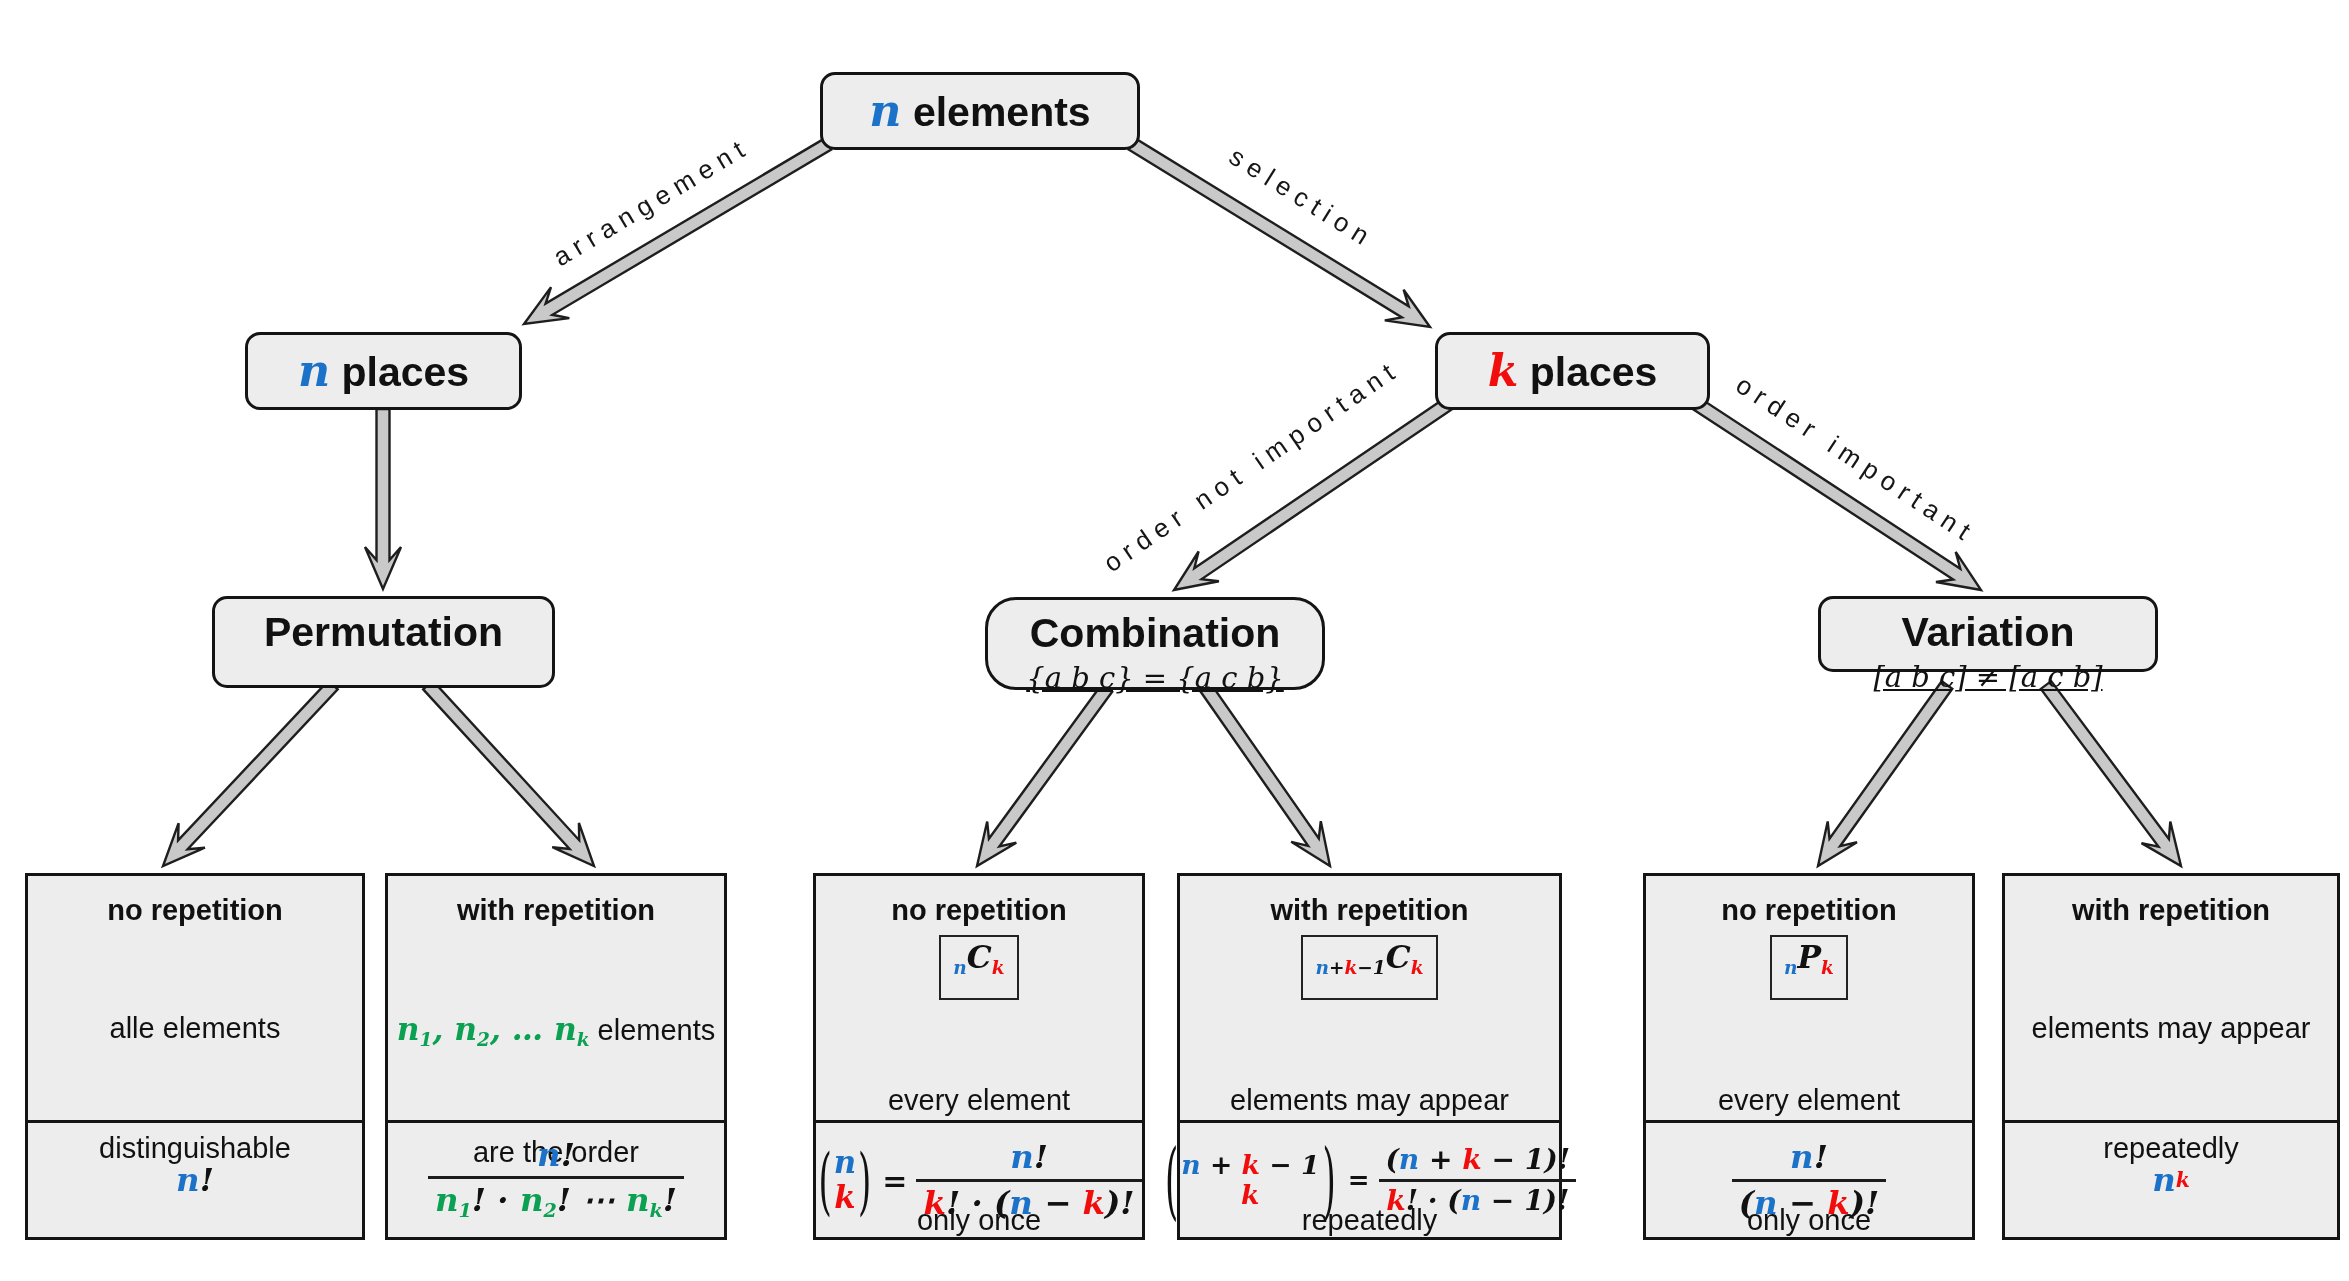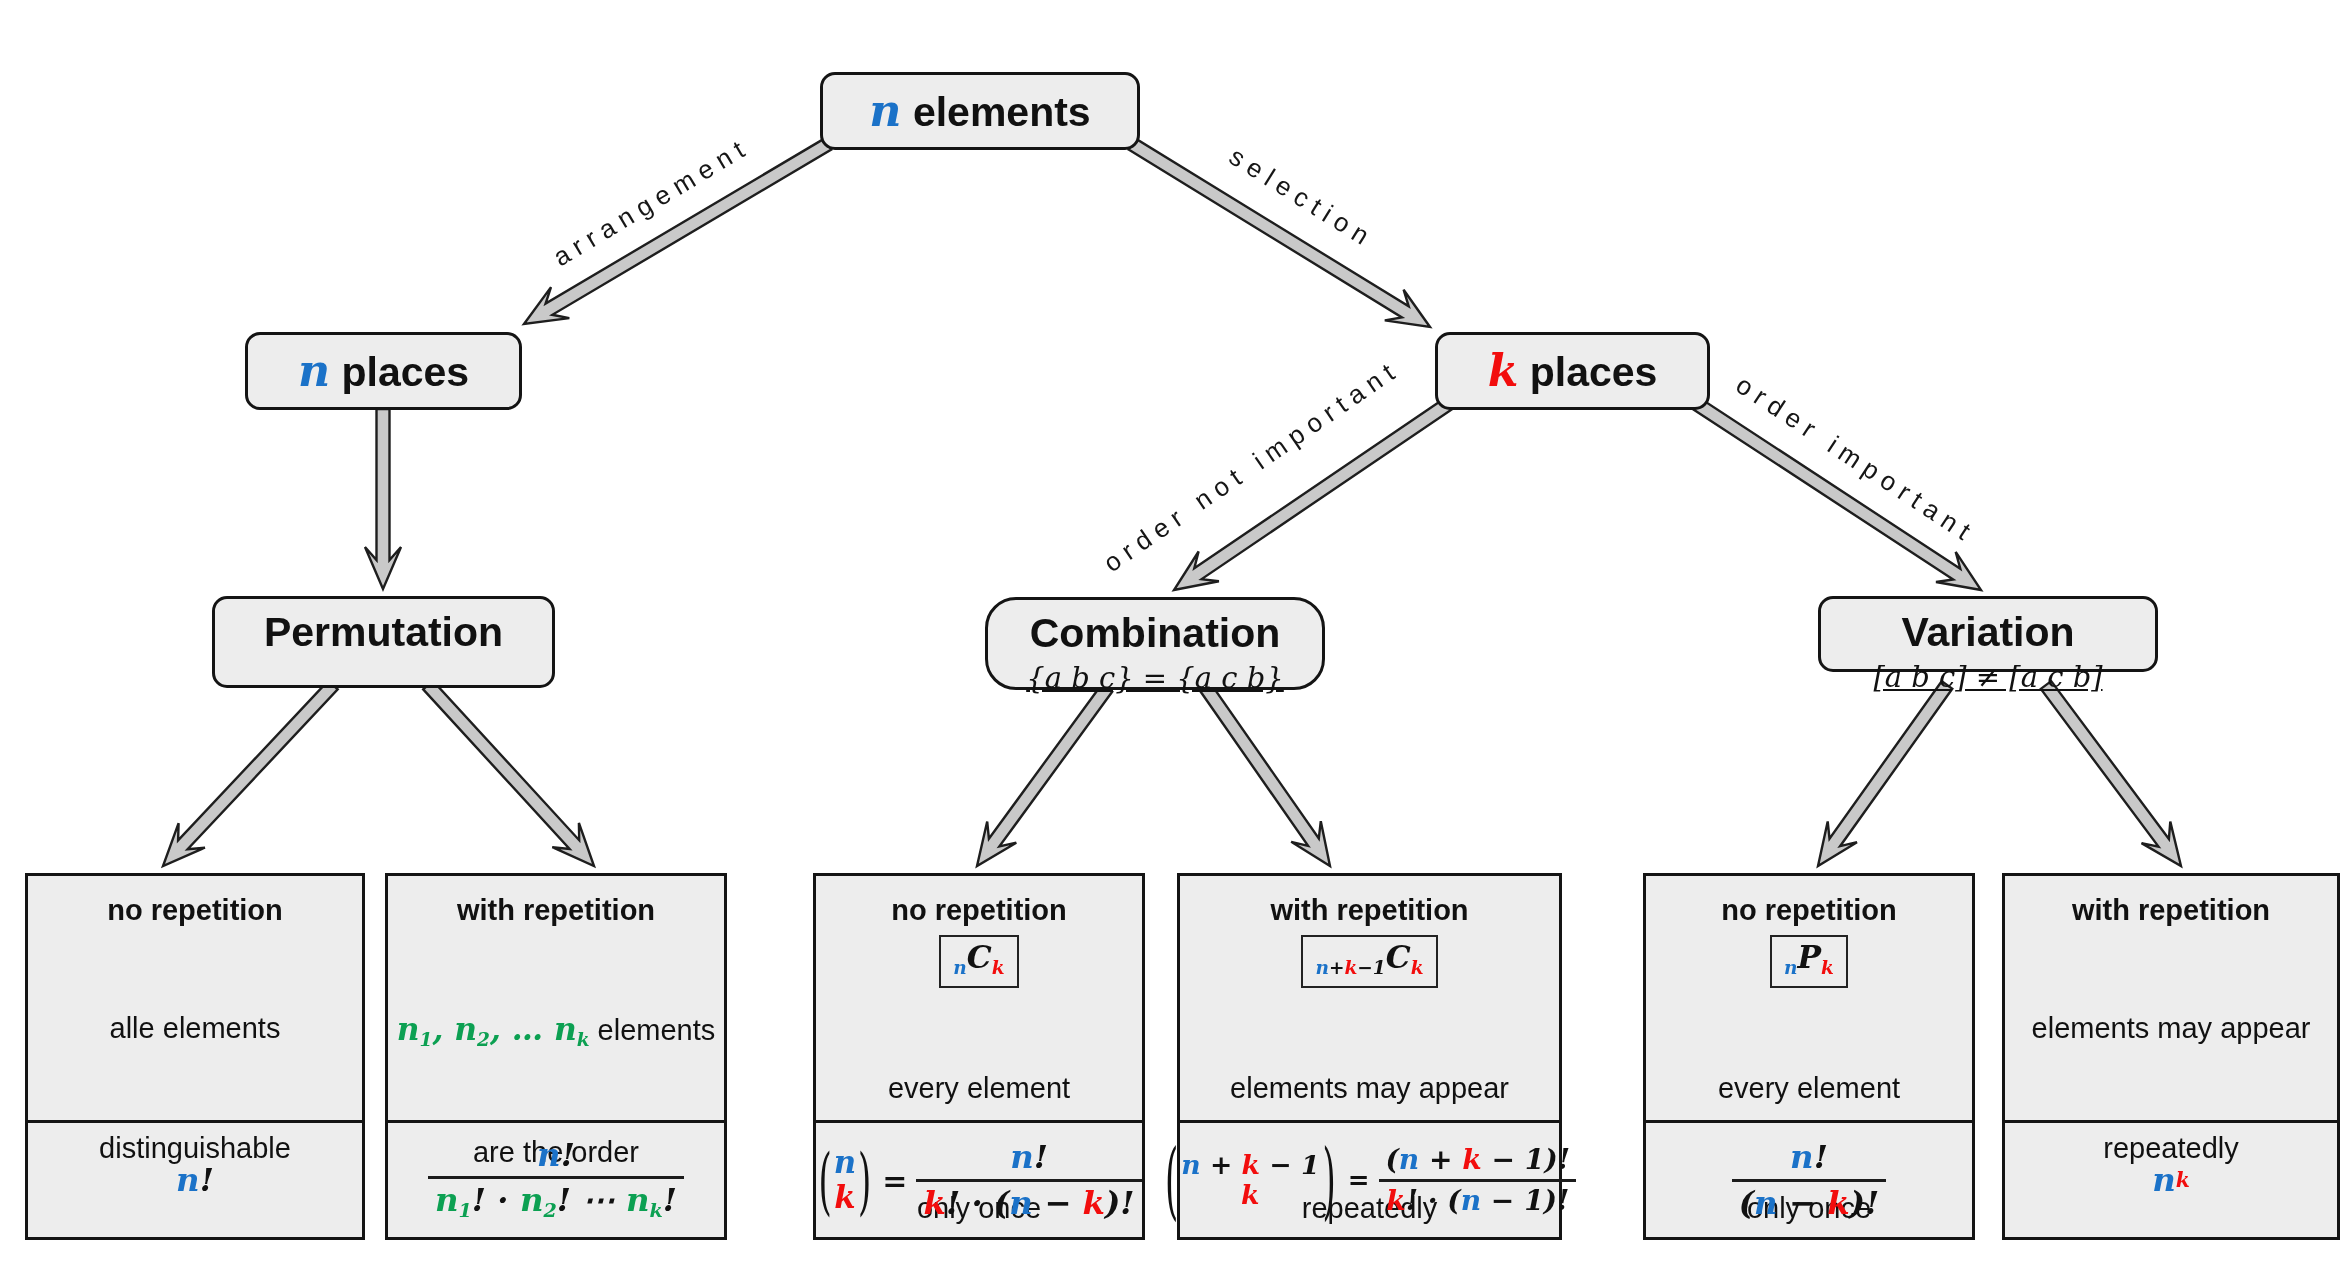--- a/index.html
+++ b/index.html
@@ -43,21 +43,21 @@
 
   
   .leaf{
     position:absolute; top:873px; height:367px; background:var(--boxfill);
     border:3px solid #141414; display:flex; flex-direction:column; text-align:center;
   }
   .leaf-top{flex:1 1 auto; display:flex; flex-direction:column; align-items:center; min-height:0;}
   .leaf-title{font-weight:bold; font-size:29px; margin-top:17px; line-height:1.2;}
   .symbol-box{
     border:2px solid #222; background:var(--boxfill); margin-top:7px;
-    padding:1px 12px 7px 12px; font-size:29px; white-space:pre; line-height:1.25;
+    padding:1px 12px 19px 12px; font-size:29px; white-space:pre; line-height:1.25;
   }
   .leaf-body{margin:auto 0; font-size:29px; line-height:1.38; white-space:pre;}
   .leaf-bottom{
     flex:0 0 117px; border-top:3px solid #141414;
     display:flex; align-items:center; justify-content:center;
   }
   .formula{display:flex; align-items:center; justify-content:center; font-size:30px; white-space:pre;}
   .formula.small{font-size:26px;}
   .frac{display:inline-flex; flex-direction:column; align-items:center; vertical-align:middle;}
   .frac .num{padding:0 7px 4px 7px; line-height:1.05;}

